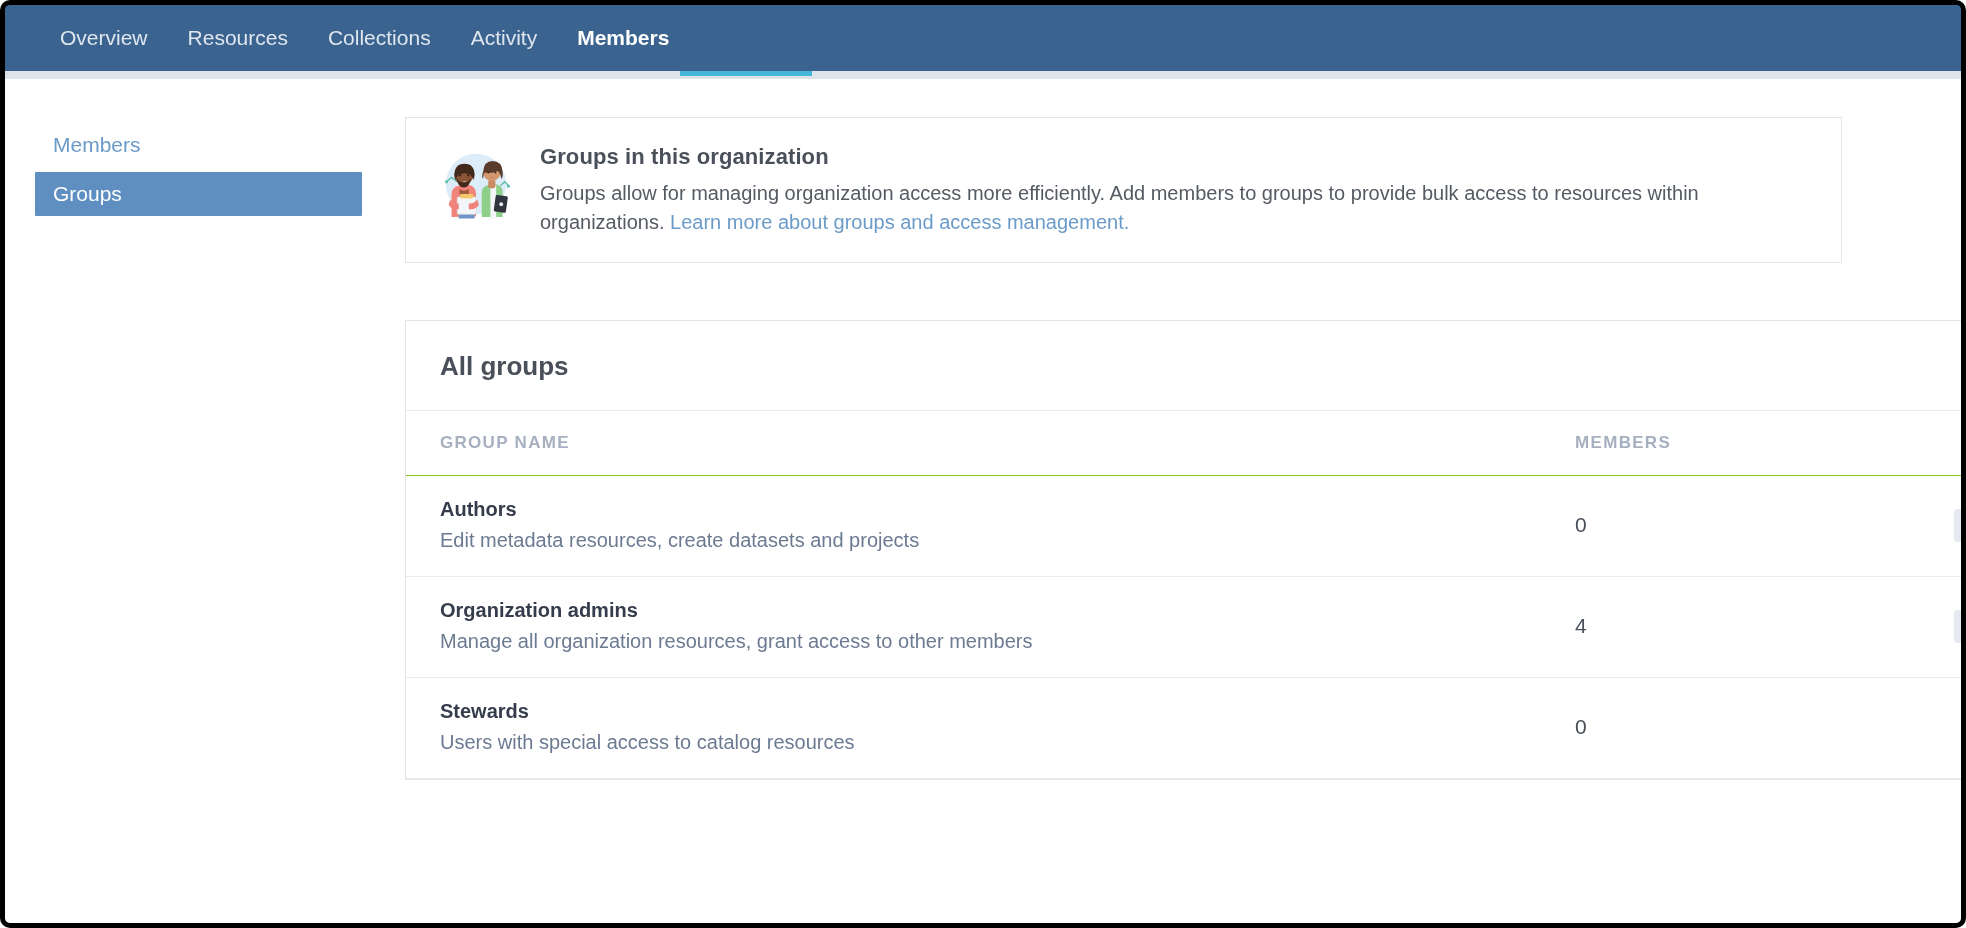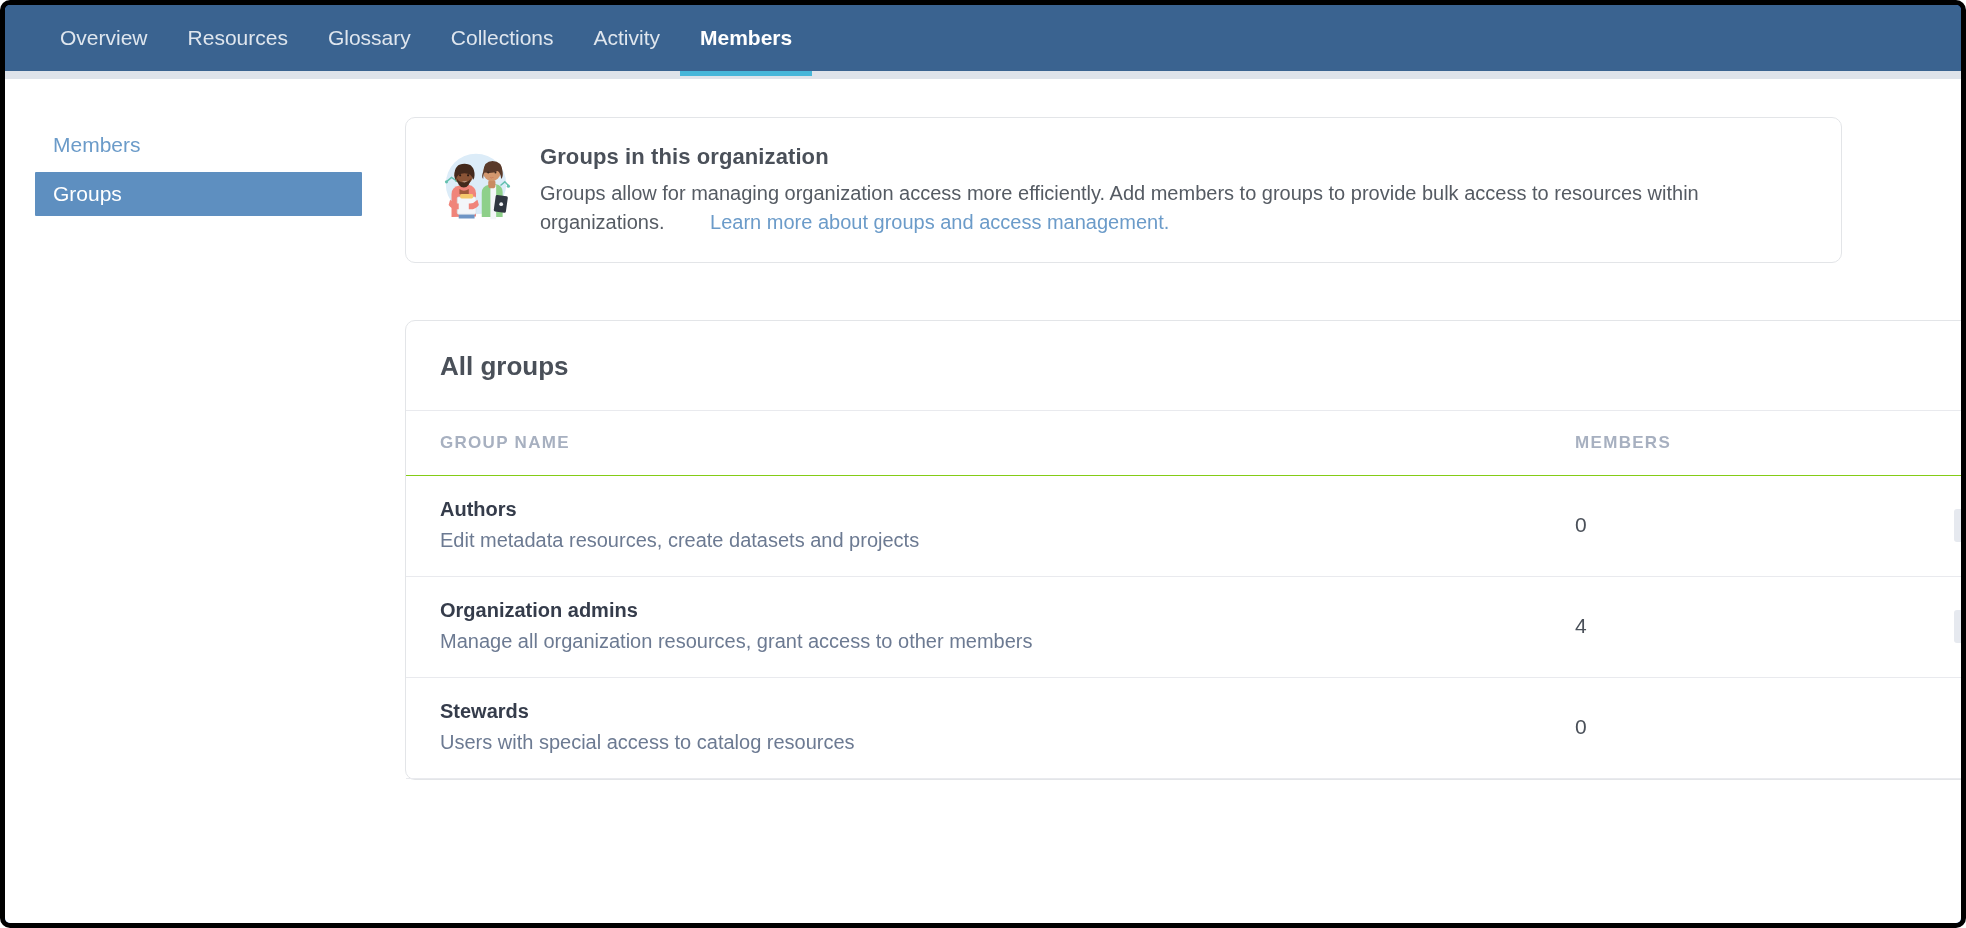--- a/index.html
+++ b/index.html
@@ -92,21 +92,21 @@
   }
   .content {
     flex: 1 1 auto;
     padding: 38px 0 0 0;
     box-sizing: border-box;
     min-width: 0;
   }
   .card {
     background: #ffffff;
     border: 1px solid #e3e5e8;
-    border-radius: 10px;
+    border-radius: 0;
     box-sizing: border-box;
   }
   
   .info-card {
     display: flex;
     align-items: flex-start;
     padding: 26px 30px 26px 34px;
     width: 1437px;
   }
   .illus {
@@ -123,21 +123,21 @@
     color: #4a5059;
     margin: 0 0 9px 0;
     letter-spacing: .1px;
   }
   .info-body {
     font-size: 20px;
     color: #555b63;
     line-height: 1.43;
     margin: 0;
   }
-  .info-link { color: #6b9bc9; cursor: pointer; margin-left: 40px; }
+  .info-link { color: #6b9bc9; cursor: pointer; }
   
   .groups-card {
     margin-top: 57px;
     width: 1682px;
   }
   .groups-head {
     padding: 30px 34px 28px 34px;
     border-bottom: 1px solid #e9eaee;
   }
   .groups-title {
@@ -202,21 +202,20 @@
   }
 </style>
 </head>
 <body>
 
 <div id="screen">
 
   <div class="navbar">
     <div class="nav-item">Overview</div>
     <div class="nav-item">Resources</div>
-    <div class="nav-item">Glossary</div>
     <div class="nav-item">Collections</div>
     <div class="nav-item">Activity</div>
     <div class="nav-item active" id="nav-members">Members</div>
   </div>
   <div class="nav-underline-row">
     <div class="nav-underline" id="nav-underline" style="left: 675.016px; width: 132.203px;"></div>
   </div>
 
   <div class="page">
 

